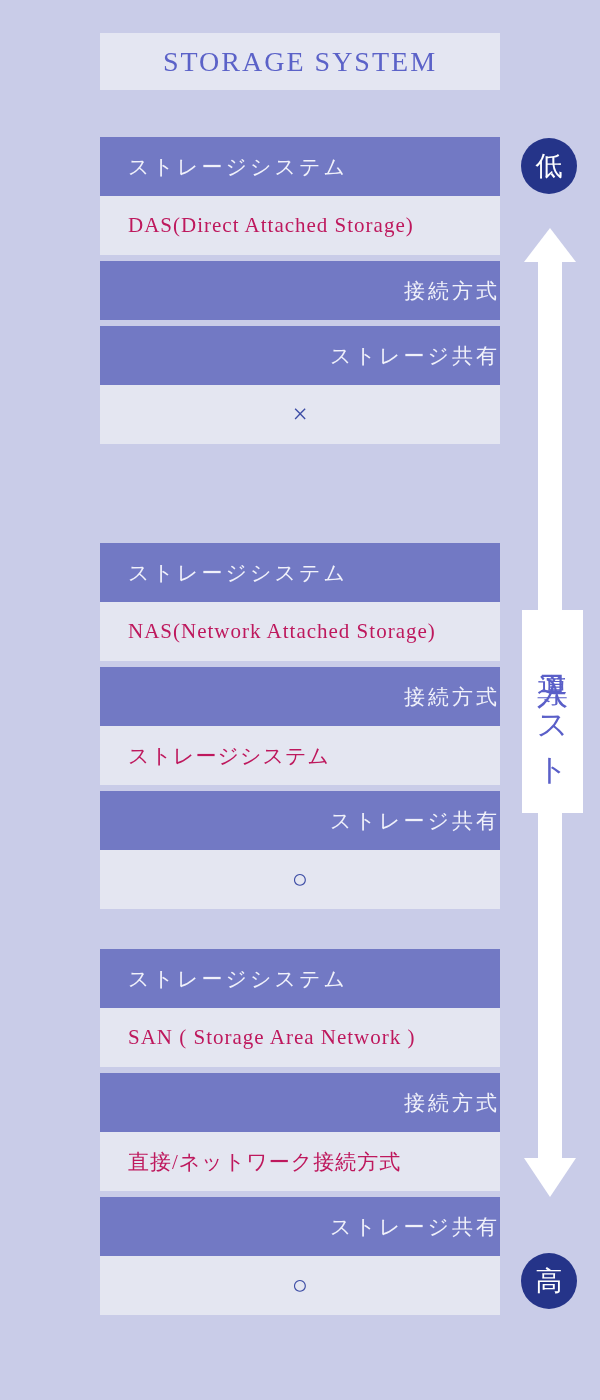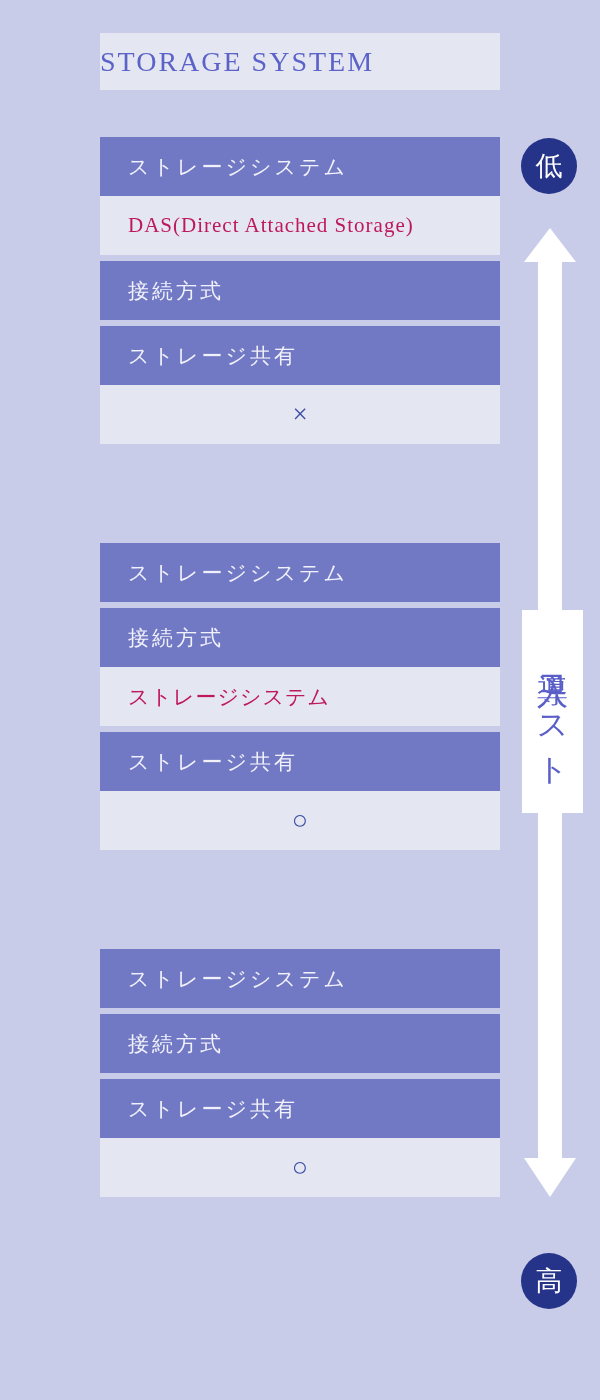--- a/index.html
+++ b/index.html
@@ -5,39 +5,39 @@
   html,body{margin:0;padding:0;}
   body{
     width:600px;height:1400px;
     background:#c9cce8;
     font-family:"Liberation Serif","DejaVu Serif",serif;
     position:relative;overflow:hidden;
   }
   .title-box{
     position:absolute;left:100px;top:33px;width:400px;height:57px;
     background:#e4e6f2;
-    display:flex;align-items:center;justify-content:flex-start;
+    display:flex;align-items:center;justify-content:center;
     font-size:28px;letter-spacing:2px;color:#5b62c8;
   }
   .card{
     position:absolute;left:100px;width:400px;
     display:flex;flex-direction:column;
   }
   .card-das{top:137px;}
   .card-nas{top:543px;}
   .card-san{top:949px;}
   .row{
     height:59px;flex:0 0 59px;
     display:flex;align-items:center;
     padding-left:28px;box-sizing:border-box;
     font-size:21px;
   }
   .row.header{background:#7279c4;color:#f0f1fa;letter-spacing:3px;}
   .row.value{background:#e4e6f1;color:#be185d;letter-spacing:1px;}
-  .row.gap-before{margin-top:6px;}
+  .row.gap-before{margin-top:6px;justify-content:flex-end;}
   .row.center{justify-content:center;padding-left:0;font-size:27px;color:#3d4da5;letter-spacing:0;}
   .badge{
     position:absolute;width:56px;height:56px;border-radius:50%;
     background:#253489;color:#ffffff;
     display:flex;align-items:center;justify-content:center;
     font-size:27px;
   }
   .badge-low{left:521px;top:138px;}
   .badge-high{left:521px;top:1253px;}
   .shaft{
@@ -87,40 +87,49 @@
   </div>
   <div class="row value center">
     <span>×</span>
   </div>
 </section>
 
 <section class="card card-nas">
   <div class="row header">
     <span>ストレージシステム</span>
   </div>
+  <div class="row value">
+    <span>NAS(Network Attached Storage)</span>
+  </div>
   <div class="row header gap-before">
     <span>接続方式</span>
   </div>
   <div class="row value">
     <span>ストレージシステム</span>
   </div>
   <div class="row header gap-before">
     <span>ストレージ共有</span>
   </div>
   <div class="row value center">
     <span>○</span>
   </div>
 </section>
 
 <section class="card card-san">
   <div class="row header">
     <span>ストレージシステム</span>
   </div>
+  <div class="row value">
+    <span>SAN ( Storage Area Network )</span>
+  </div>
   <div class="row header gap-before">
     <span>接続方式</span>
+  </div>
+  <div class="row value">
+    <span>直接/ネットワーク接続方式</span>
   </div>
   <div class="row header gap-before">
     <span>ストレージ共有</span>
   </div>
   <div class="row value center">
     <span>○</span>
   </div>
 </section>
 
 <div class="badge badge-low">低</div>

